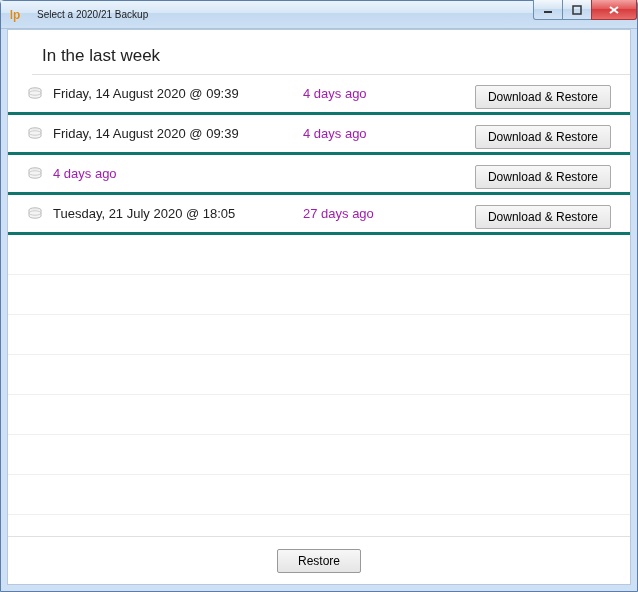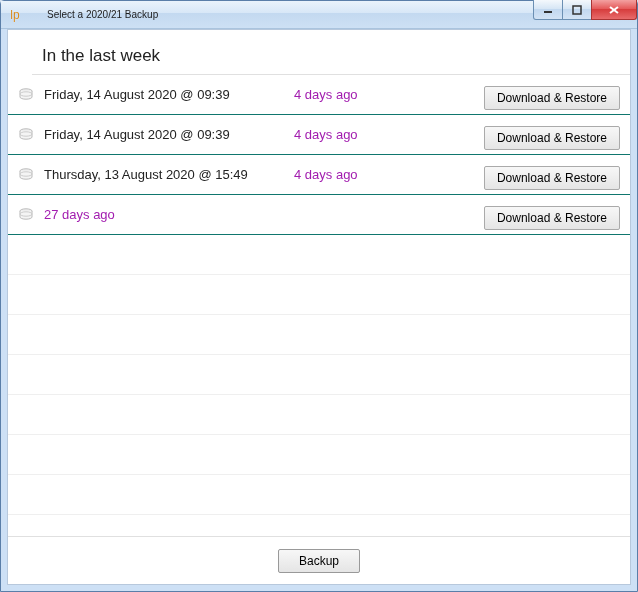--- a/index.html
+++ b/index.html
@@ -23,25 +23,25 @@
       height: 28px;
       background: linear-gradient(to bottom, #eaf3fb 0%, #d7e7f7 45%, #c3d9f0 46%, #cde0f4 100%);
       border-bottom: 1px solid #aac4de;
       display: flex;
       align-items: center;
       padding-left: 6px;
       position: relative;
     }
     .app-icon {
       width: 16px; height: 16px;
-      margin-right: 24px;
+      margin-right: 14px;
       display: inline-flex;
       align-items: center;
       justify-content: center;
-      font-weight: normal;
+      font-weight: bold;
       color: #d78a1d;
       font-size: 12px;
       text-shadow: 0 0 1px #fff;
     }
     .titlebar-text {
       color: #1c1c1c;
       font-size: 10px;
     }
     .win-controls {
       position: absolute;
@@ -83,22 +83,22 @@
       padding: 16px 10px 8px 10px;
       font-size: 17px;
       color: #222;
       border-bottom: 1px solid #e0e0e0;
       margin-left: 24px;
     }
     .row {
       display: flex;
       align-items: center;
       height: 40px;
-      padding: 0 10px;
-      border-bottom: 1px solid #0f766e;
+      padding: 0 19px;
+      border-bottom: 3px solid #0f766e;
     }
     .row .db-icon {
       width: 16px; height: 14px;
       margin-right: 10px;
       flex: 0 0 auto;
     }
     .row .label {
       flex: 0 0 250px;
       color: #222;
     }
@@ -196,43 +196,43 @@
         <span class="ago">4 days ago</span>
         <span class="action"><button class="btn">Download &amp; Restore</button></span>
       </div>
 
       <div class="row">
         <svg class="db-icon" viewBox="0 0 16 14">
           <ellipse cx="8" cy="3" rx="6" ry="2.2" fill="#eee" stroke="#bbb"></ellipse>
           <path d="M2 3 v6 a6 2.2 0 0 0 12 0 v-6" fill="#f4f4f4" stroke="#bbb"></path>
           <ellipse cx="8" cy="6" rx="6" ry="2.2" fill="none" stroke="#ccc"></ellipse>
         </svg>
-        <span class="label">Thursday, 13 August 2020 @ 15:49</span>
         <span class="ago">4 days ago</span>
         <span class="action"><button class="btn">Download &amp; Restore</button></span>
       </div>
 
 
       <div class="row">
         <svg class="db-icon" viewBox="0 0 16 14">
           <ellipse cx="8" cy="3" rx="6" ry="2.2" fill="#eee" stroke="#bbb"></ellipse>
           <path d="M2 3 v6 a6 2.2 0 0 0 12 0 v-6" fill="#f4f4f4" stroke="#bbb"></path>
           <ellipse cx="8" cy="6" rx="6" ry="2.2" fill="none" stroke="#ccc"></ellipse>
         </svg>
+        <span class="label">Tuesday, 21 July 2020 @ 18:05</span>
         <span class="ago">27 days ago</span>
         <span class="action"><button class="btn">Download &amp; Restore</button></span>
       </div>
 
       <div class="empty-row"></div>
       <div class="empty-row"></div>
       <div class="empty-row"></div>
       <div class="empty-row"></div>
       <div class="empty-row"></div>
       <div class="empty-row"></div>
       <div class="empty-row"></div>
 
     </div>
 
     <div class="footer">
-      <button class="cancel-btn">Backup</button>
+      <button class="cancel-btn">Restore</button>
     </div>
   </div>
 </div>
 
 </body></html>

